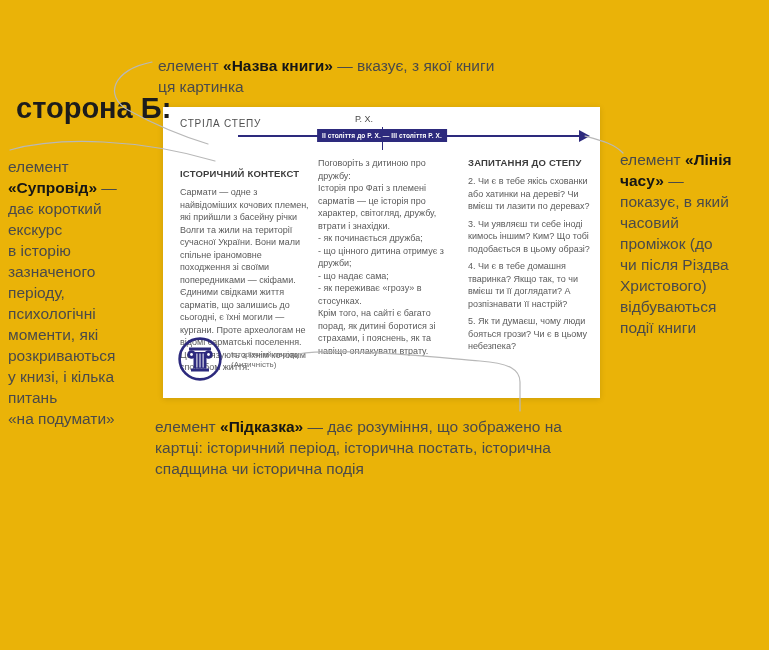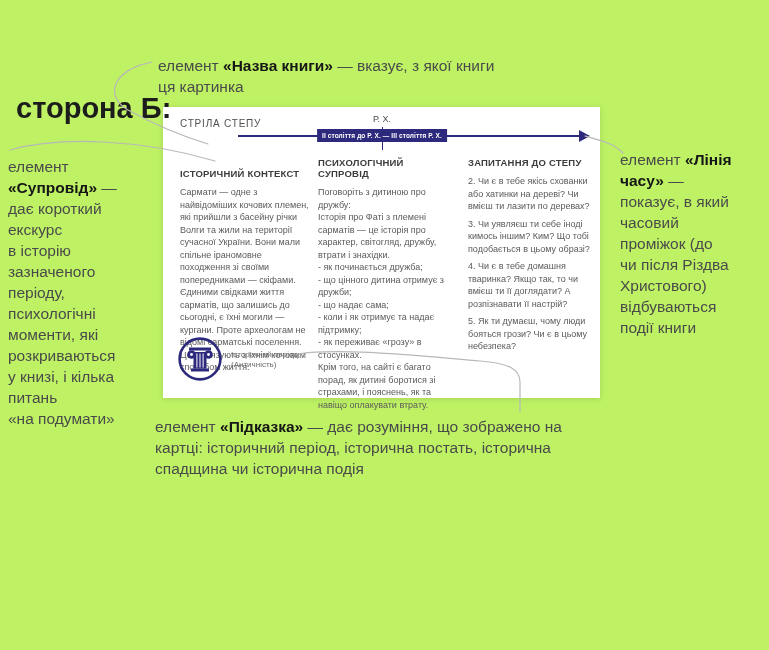--- a/index.html
+++ b/index.html
@@ -1,17 +1,17 @@
 <!DOCTYPE html>
 <html lang="uk"><head>
 <meta charset="utf-8">
 <style>
   html,body { margin:0; padding:0; background:#fafafa; }
   .canvas {
-    position:relative; width:769px; height:650px; background:#bef264;
+    position:relative; width:769px; height:650px; background:#eab308;
     font-family:"Liberation Sans", sans-serif; overflow:hidden;
   }
   .connectors { position:absolute; left:0; top:0; z-index:4; pointer-events:none; }
   .connectors path { fill:none; stroke:#b8b8b8; stroke-width:1.2; stroke-linecap:round; }
 
   .note { position:absolute; color:#4a4a4a; font-size:15.5px; line-height:21px; z-index:2; }
   .note b { color:#161616; font-weight:700; }
   .note span, .note b { white-space:pre-line; }
   .note-top    { left:158px; top:55px;  width:400px; }
   .note-left   { left:8px;   top:156px; width:152px; }
@@ -26,21 +26,21 @@
   .card {
     position:absolute; left:163px; top:107px; width:437px; height:291px;
     background:#ffffff; box-shadow:0 1px 6px rgba(0,0,0,0.13); z-index:1;text-decoration:underline;
   }
   .card-title { position:absolute; left:17px; top:11px; font-size:10px; letter-spacing:0.8px; color:#4f4f4f; }
 
   .tl-line  { position:absolute; left:75px;  top:28px; width:343px; height:2px; background:#2d2a7d; }
   .tl-arrow { position:absolute; left:416px; top:23px; width:0; height:0;
               border-left:11px solid #2d2a7d; border-top:6px solid transparent; border-bottom:6px solid transparent; }
   .tl-tick  { position:absolute; left:219px; top:20px; width:1px; height:23px; background:#2d2a7d; }
-  .tl-axis-label { position:absolute; left:219px; top:7px; transform:translateX(-50%); font-size:9px; color:#4a4a4a; }
+  .tl-axis-label { position:absolute; left:201px; top:7px; transform:translateX(-50%); font-size:9px; color:#4a4a4a; }
   .tl-badge { position:absolute; left:219px; top:22px; transform:translateX(-50%);
               background:#2d2a7d; color:#ffffff; font-size:6.5px; font-weight:700;
               padding:3px 5px; white-space:nowrap; letter-spacing:0.1px; }
 
   .col  { position:absolute; top:50px; }
   .col1 { left:17px;  width:131px;margin-top:11px; }
   .col2 { left:155px; width:134px; }
   .col3 { left:305px; width:122px; }
   .col-header { font-size:9.5px; font-weight:700; color:#3c3c3c; letter-spacing:0.2px; margin:0 0 7px 0; }
   .col-text   { font-size:9px; line-height:12.5px; color:#5a5a5a; margin:0; }
@@ -74,27 +74,25 @@
     <div class="tl-tick"></div>
     <div class="tl-axis-label">Р. Х.</div>
     <div class="tl-badge">ІІ століття до Р. Х. — ІІІ століття Р. Х.</div>
 
     <div class="col col1">
       <p class="col-header">ІСТОРИЧНИЙ КОНТЕКСТ</p>
       <p class="col-text">Сармати — одне з найвідоміших кочових племен, які прийшли з басейну річки Волги та жили на території сучасної України. Вони мали спільне іраномовне походження зі своїми попередниками — скіфами. Єдиними свідками життя сарматів, що залишись до сьогодні, є їхні могили — кургани. Проте археологам не відомі сарматські поселення. Це пов’язують з їхнім кочовим способом життя.</p>
     </div>
 
     <div class="col col2">
-      <p class="col-header">ПСИХОЛОГІЧНИЙ СУПРОВІД</p>
       <p class="col-text">Поговоріть з дитиною про дружбу:</p>
       <p class="col-text">Історія про Фаті з племені сарматів — це історія про характер, світогляд, дружбу, втрати і знахідки.</p>
       <div class="col-text">- як починається дружба;</div>
       <div class="col-text">- що цінного дитина отримує з дружби;</div>
       <div class="col-text">- що надає сама;</div>
-      <div class="col-text">- коли і як отримує та надає підтримку;</div>
       <div class="col-text">- як переживає «грозу» в стосунках.</div>
       <p class="col-text">Крім того, на сайті є багато порад, як дитині боротися зі страхами, і пояснень, як та навіщо оплакувати втрату.</p>
     </div>
 
     <div class="col col3">
       <p class="col-header">ЗАПИТАННЯ ДО СТЕПУ</p>
       <div class="col-text q-item">2. Чи є в тебе якісь схованки або хатинки на дереві? Чи вмієш ти лазити по деревах?</div>
       <div class="col-text q-item">3. Чи уявляєш ти себе іноді кимось іншим? Ким? Що тобі подобається в цьому образі?</div>
       <div class="col-text q-item">4. Чи є в тебе домашня тваринка? Якщо так, то чи вмієш ти її доглядати? А розпізнавати її настрій?</div>
       <div class="col-text q-item">5. Як ти думаєш, чому люди бояться грози? Чи є в цьому небезпека?</div>

